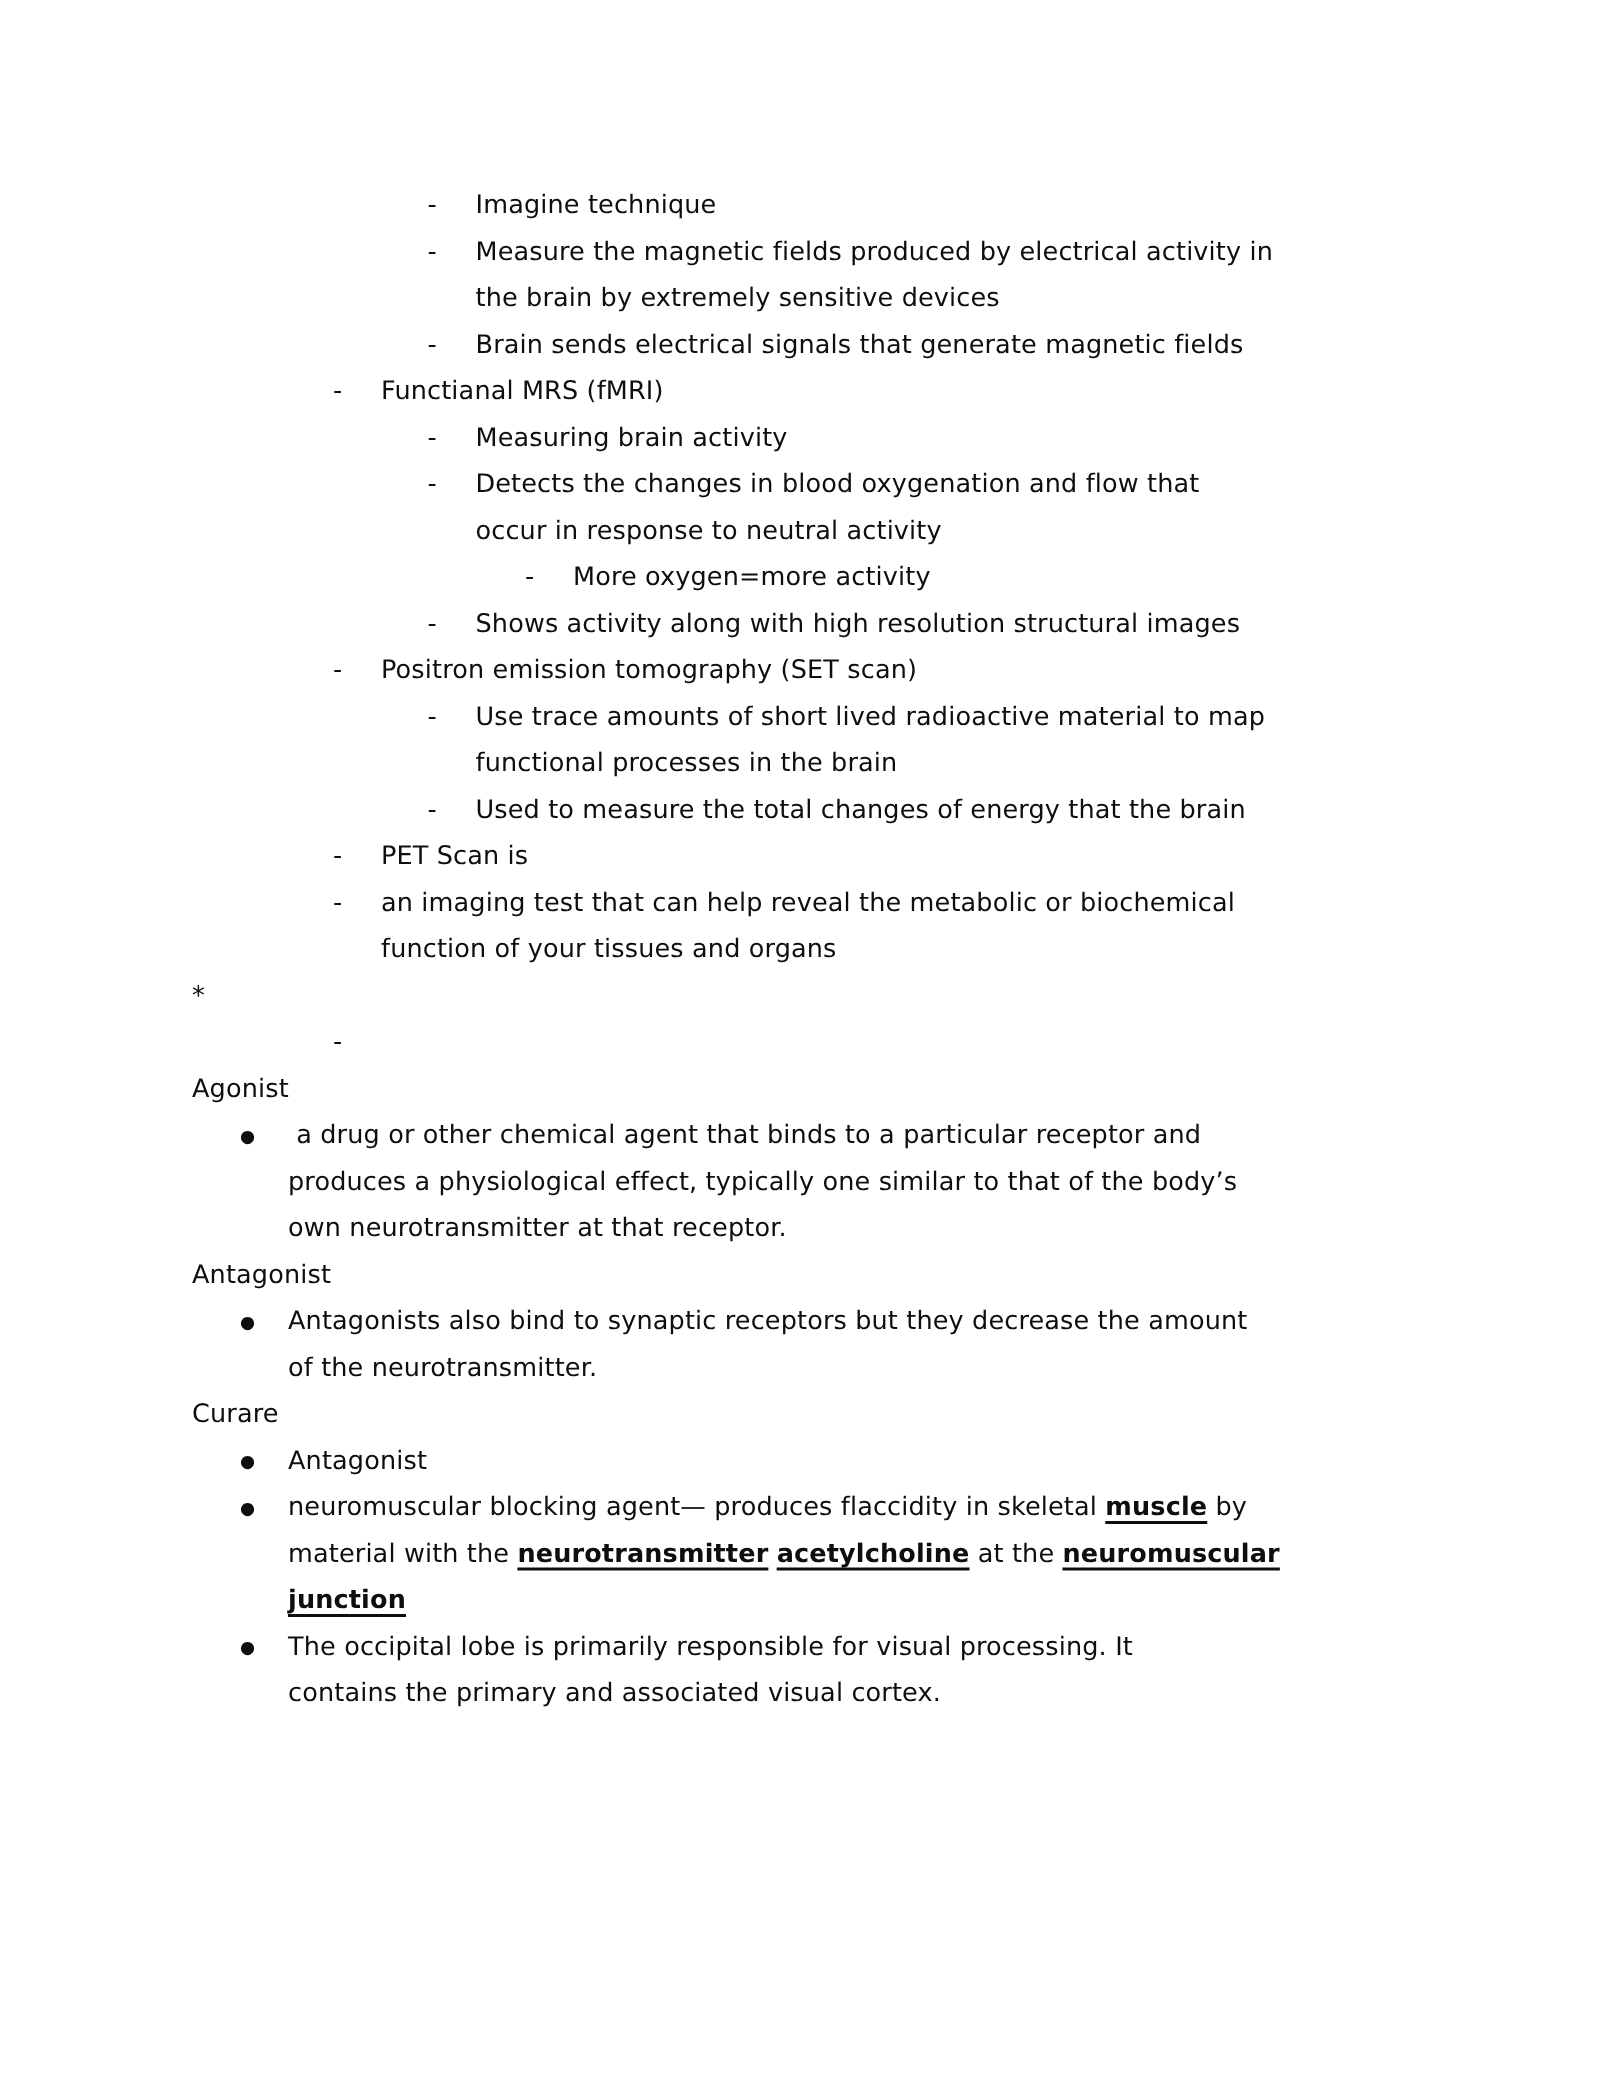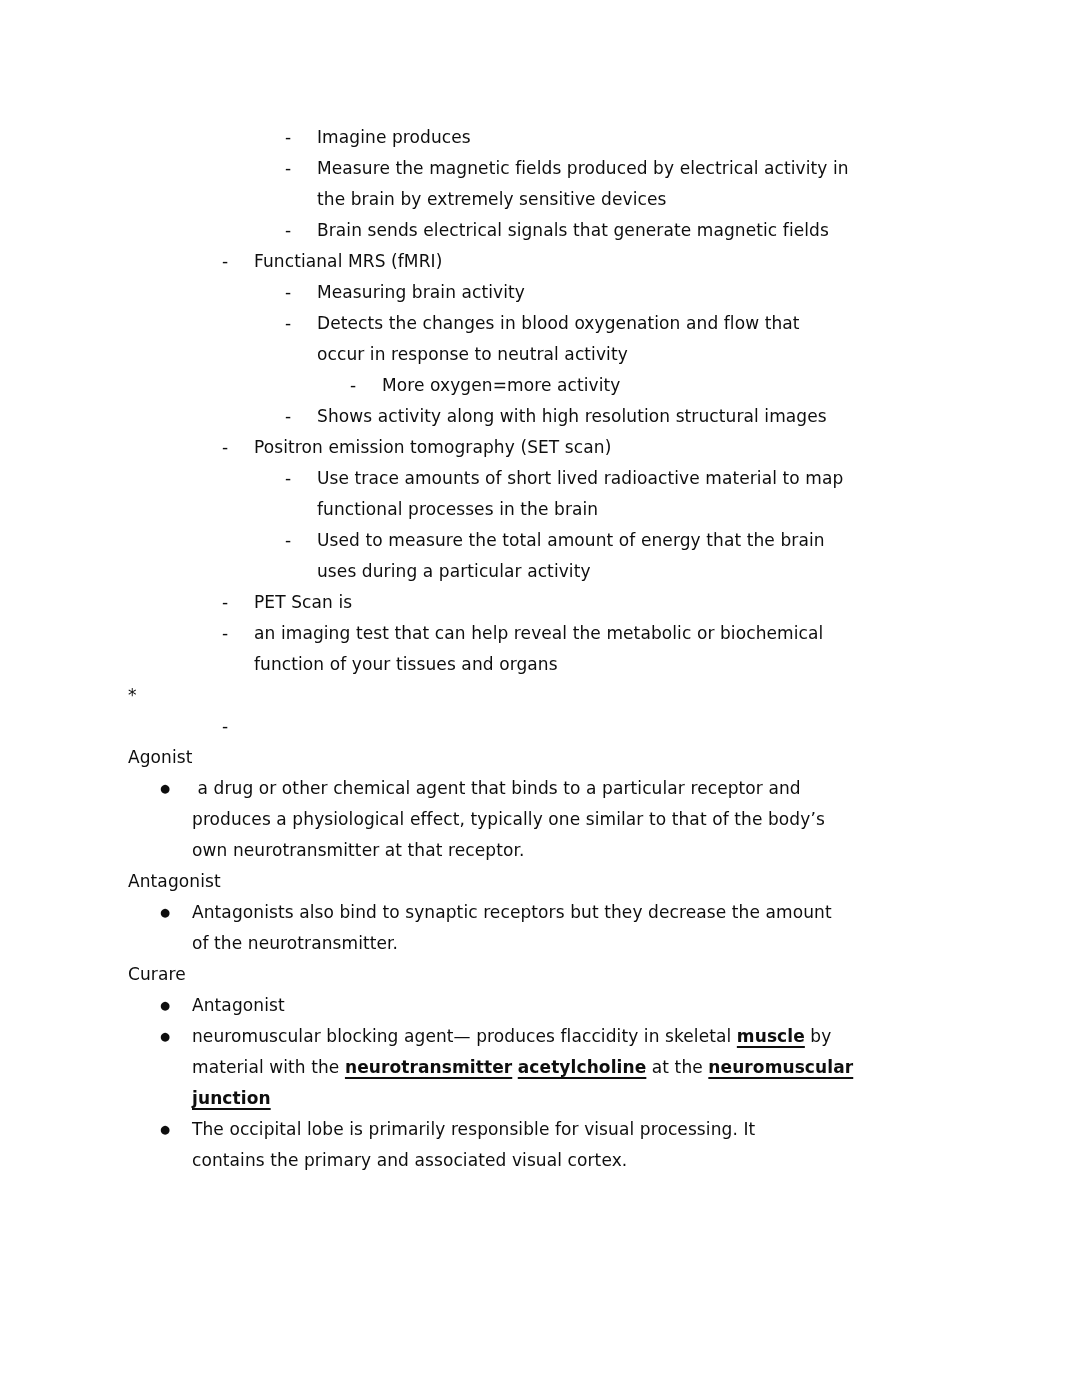--- a/index.html
+++ b/index.html
@@ -50,35 +50,34 @@
     text-underline-offset: 3.5px;
     font-weight: bold;
   }
 </style>
 </head>
 <body>
 
 <div class="page">
   <div class="doc">
 
-    <div class="ln d2"><span class="m">-</span><span class="txt">Imagine produces</span></div>
+    <div class="ln d2"><span class="m">-</span><span class="txt">Imagine technique</span></div>
     <div class="ln d2"><span class="m">-</span><span class="txt">Measure the magnetic fields produced by electrical activity in</span></div>
     <div class="ln d2"><span class="txt">the brain by extremely sensitive devices</span></div>
     <div class="ln d2"><span class="m">-</span><span class="txt">Brain sends electrical signals that generate magnetic fields</span></div>
     <div class="ln d1"><span class="m">-</span><span class="txt">Functianal MRS (fMRI)</span></div>
     <div class="ln d2"><span class="m">-</span><span class="txt">Measuring brain activity</span></div>
     <div class="ln d2"><span class="m">-</span><span class="txt">Detects the changes in blood oxygenation and flow that</span></div>
     <div class="ln d2"><span class="txt">occur in response to neutral activity</span></div>
     <div class="ln d3"><span class="m">-</span><span class="txt">More oxygen=more activity</span></div>
     <div class="ln d2"><span class="m">-</span><span class="txt">Shows activity along with high resolution structural images</span></div>
     <div class="ln d1"><span class="m">-</span><span class="txt">Positron emission tomography (SET scan)</span></div>
     <div class="ln d2"><span class="m">-</span><span class="txt">Use trace amounts of short lived radioactive material to map</span></div>
     <div class="ln d2"><span class="txt">functional processes in the brain</span></div>
-    <div class="ln d2"><span class="m">-</span><span class="txt">Used to measure the total amount of energy that the brain</span></div>
-    <div class="ln d2"><span class="txt">uses during a particular activity</span></div>
+    <div class="ln d2"><span class="m">-</span><span class="txt">Used to measure the total changes of energy that the brain</span></div>
     <div class="ln d1"><span class="m">-</span><span class="txt">PET Scan is</span></div>
     <div class="ln d1"><span class="m">-</span><span class="txt">an imaging test that can help reveal the metabolic or biochemical</span></div>
     <div class="ln d1"><span class="txt">function of your tissues and organs</span></div>
     <div class="ln t0"><span class="txt">*</span></div>
     <div class="ln d1"><span class="m">-</span><span class="txt"></span></div>
     <div class="ln t0"><span class="txt">Agonist</span></div>
     <div class="ln b1"><span class="m bullet">●</span><span class="txt"> a drug or other chemical agent that binds to a particular receptor and</span></div>
     <div class="ln b1"><span class="txt">produces a physiological effect, typically one similar to that of the body’s</span></div>
     <div class="ln b1"><span class="txt">own neurotransmitter at that receptor.</span></div>
     <div class="ln t0"><span class="txt">Antagonist</span></div>

